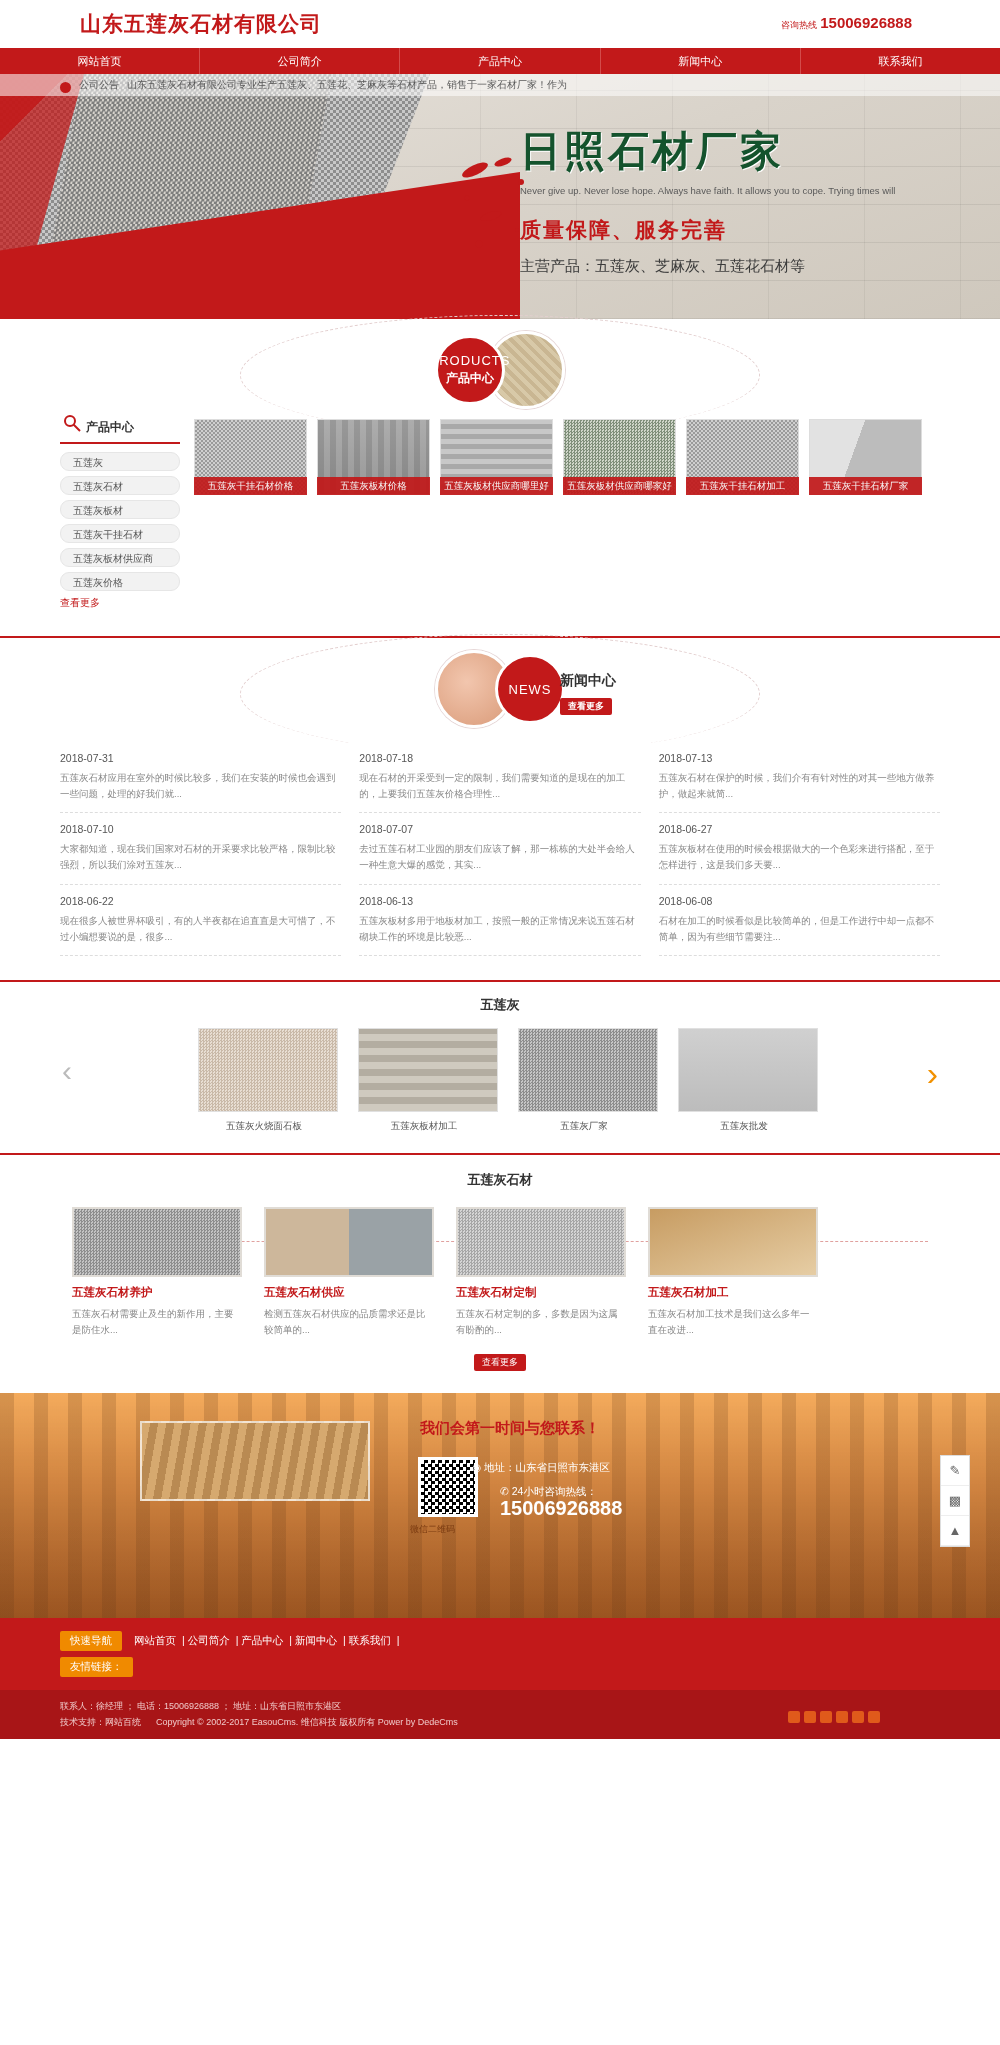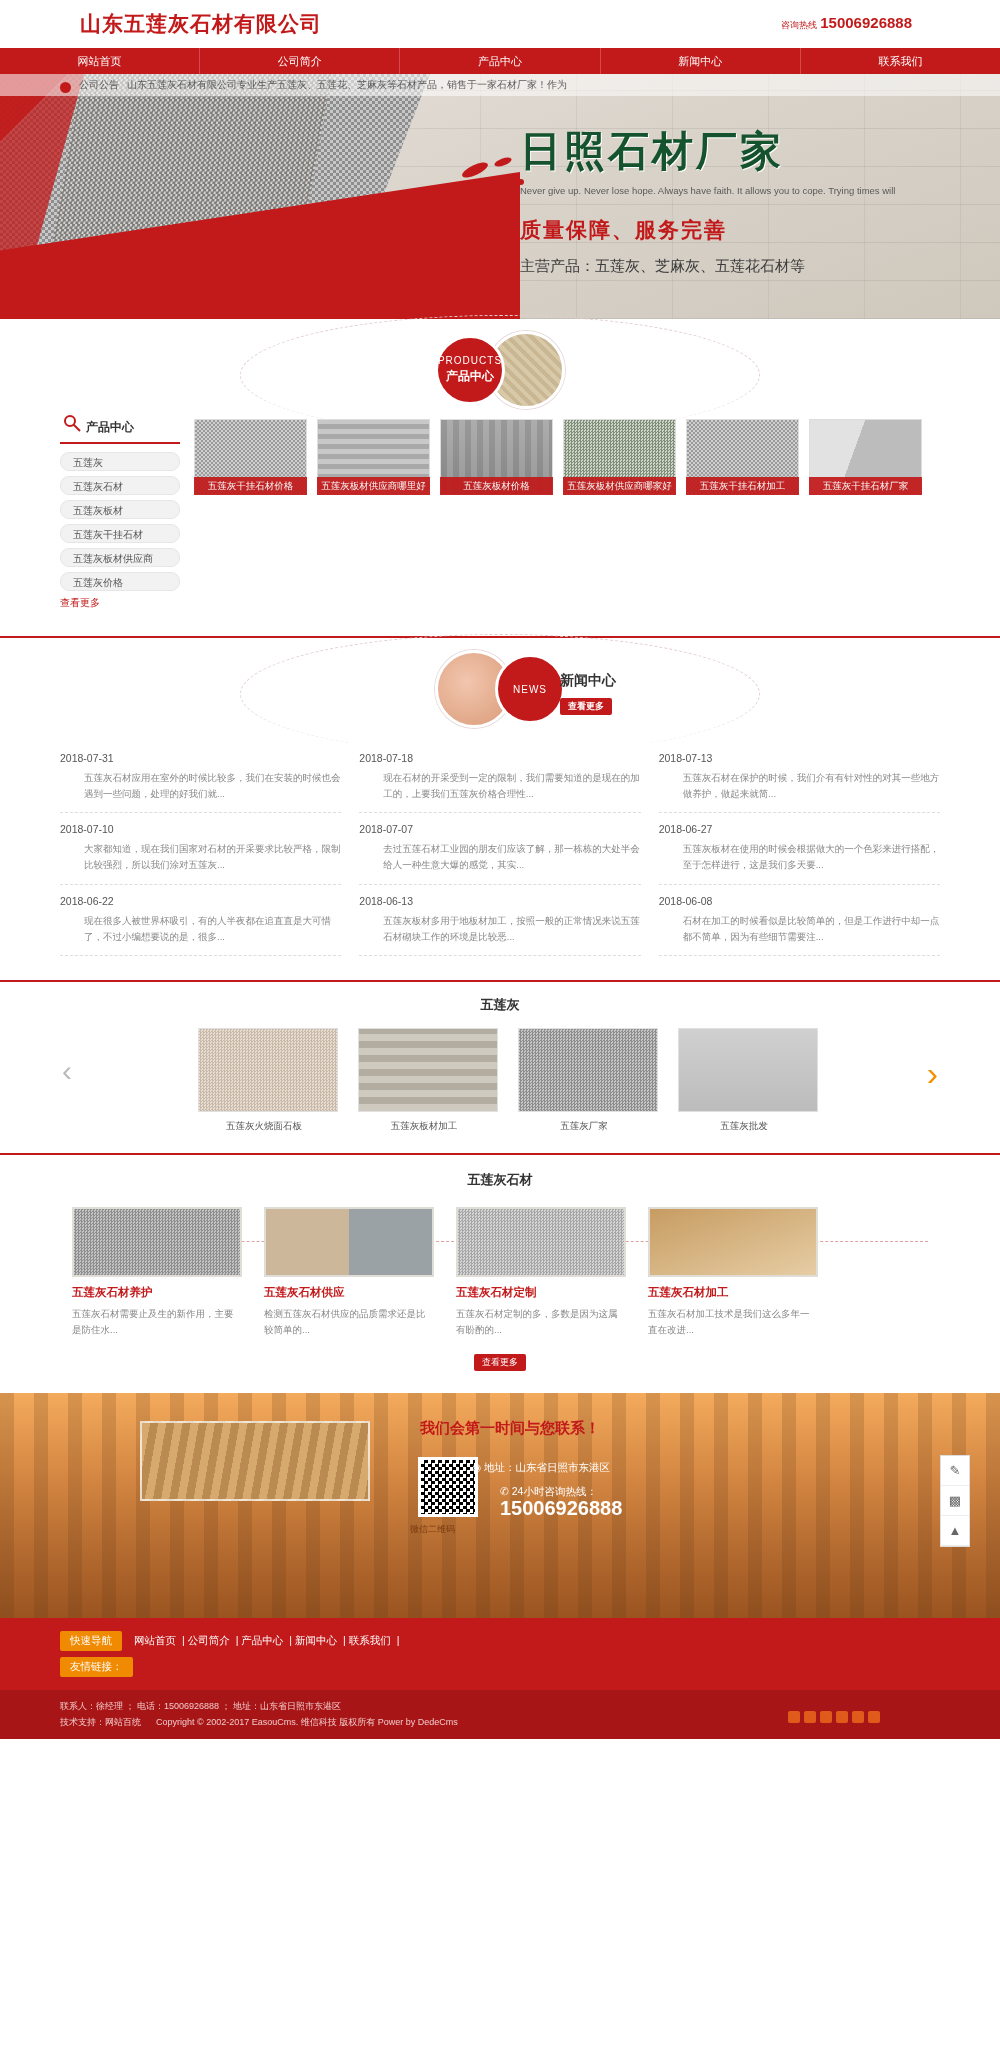--- a/index.html
+++ b/index.html
@@ -118,21 +118,21 @@
     background: repeating-linear-gradient(45deg,#d8c9a8 0 4px,#c9b692 4px 8px);
     border: 3px solid #fff; box-shadow: 0 0 0 1px #e6d7d7;
   }
   .circle-red {
     width: 70px; height: 70px; border-radius: 50%;
     background: #c2191a; color: #fff; display: flex;
     flex-direction: column; align-items: center; justify-content: center;
     margin-right: -18px; z-index: 2;
     border: 3px solid #fff;
   }
-  .circle-red .en { font-size: 10px; letter-spacing: 1px; }
+  .circle-red .en { font-size: 13px; letter-spacing: 1px; }
   .circle-red .cn { font-size: 12px; font-weight: bold; margin-top: 2px; }
   .sec-title-side {
     position: absolute; left: 50%; top: 30px; margin-left: 60px;
     font-size: 14px; color: #333; font-weight: bold;
   }
   .more-btn {
     display: inline-block; background: #c2191a; color: #fff;
     font-size: 9px; padding: 2px 8px; border-radius: 2px;
   }
 
@@ -183,21 +183,21 @@
 
   
   .news-grid {
     display: flex; flex-wrap: wrap; gap: 0 18px; padding: 8px 0 24px;
   }
   .news-item {
     width: calc((100% - 36px)/3); border-bottom: 1px dashed #ddd;
     padding: 10px 0 10px;
   }
   .news-date { font-size: 10.5px; color: #555; margin-bottom: 6px; }
-  .news-desc { font-size: 9.5px; color: #888; line-height: 1.7; margin-left: 24px; }
+  .news-desc { font-size: 9.5px; color: #888; line-height: 1.7; }
 
   
   .carousel-sec { padding: 14px 0 20px; position: relative; }
   .carousel-title { text-align: center; font-size: 13px; color: #333; font-weight: bold; margin-bottom: 14px;}
   .carousel-row { display: flex; justify-content: center; gap: 20px; }
   .c-item { width: 140px; padding-left: 8px; }
   .c-img { width: 140px; height: 84px; border: 1px solid #e0e0e0; }
   .c-img.a { background: repeating-conic-gradient(#c9b9a8 0% 25%, #e8ded3 0% 50%); background-size:3px 3px;}
   .c-img.b { background: repeating-linear-gradient(0deg,#cfcabf 0 7px,#b3ada1 7px 14px);}
   .c-img.c { background: repeating-conic-gradient(#8d8d8d 0% 25%, #c6c6c6 0% 50%); background-size:3px 3px;}
@@ -381,26 +381,26 @@
           </ul>
           <a class="side-more">查看更多</a>
         </div>
 
         <div class="prod-grid">
           <div class="prod-card">
             <div class="prod-img"></div>
             <div class="prod-cap">五莲灰干挂石材价格</div>
           </div>
           <div class="prod-card">
+            <div class="prod-img v2"></div>
+            <div class="prod-cap">五莲灰板材价格</div>
+          </div>
+          <div class="prod-card">
             <div class="prod-img v3"></div>
             <div class="prod-cap">五莲灰板材供应商哪里好</div>
-          </div>
-          <div class="prod-card">
-            <div class="prod-img v2"></div>
-            <div class="prod-cap">五莲灰板材价格</div>
           </div>
           <div class="prod-card">
             <div class="prod-img v4"></div>
             <div class="prod-cap">五莲灰板材供应商哪家好</div>
           </div>
           <div class="prod-card">
             <div class="prod-img v5"></div>
             <div class="prod-cap">五莲灰干挂石材加工</div>
           </div>
           <div class="prod-card">

